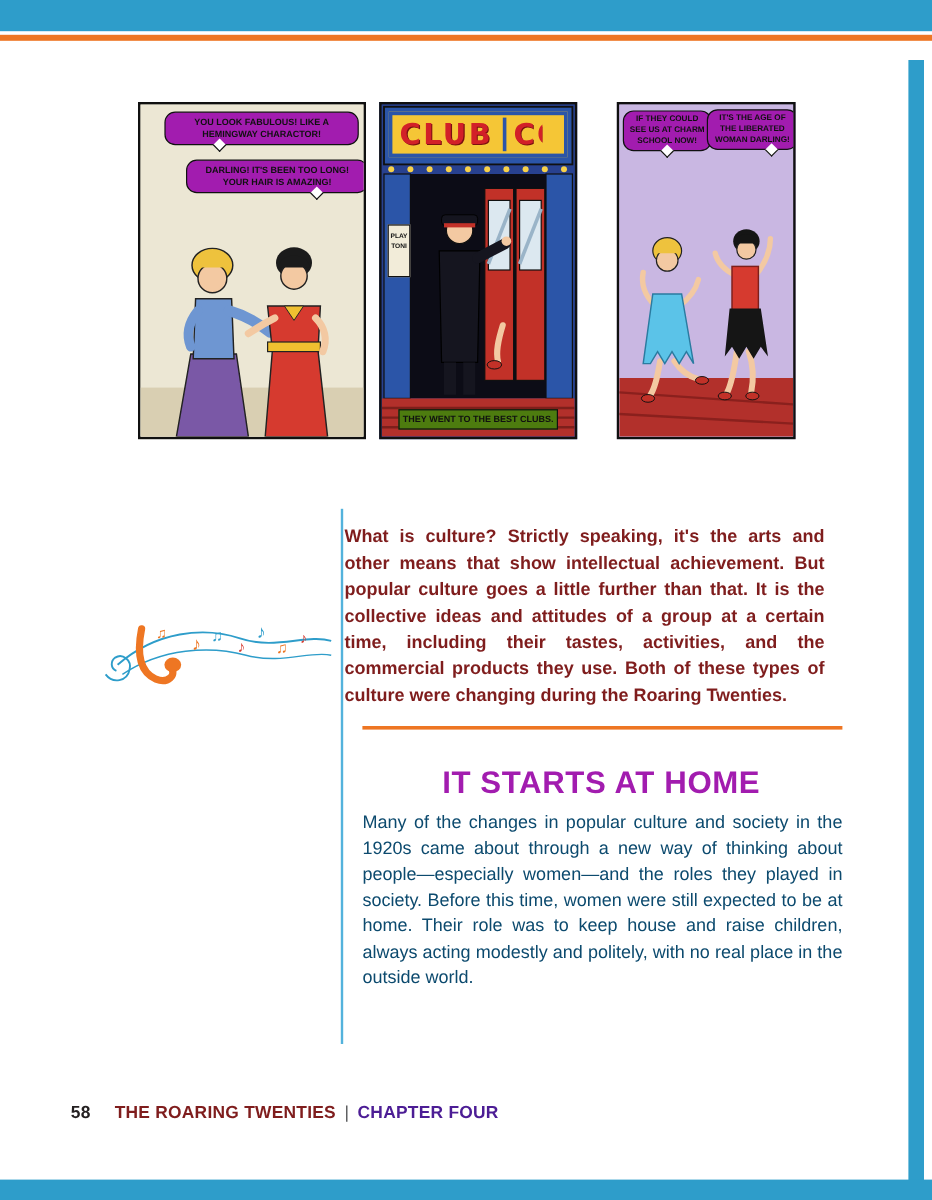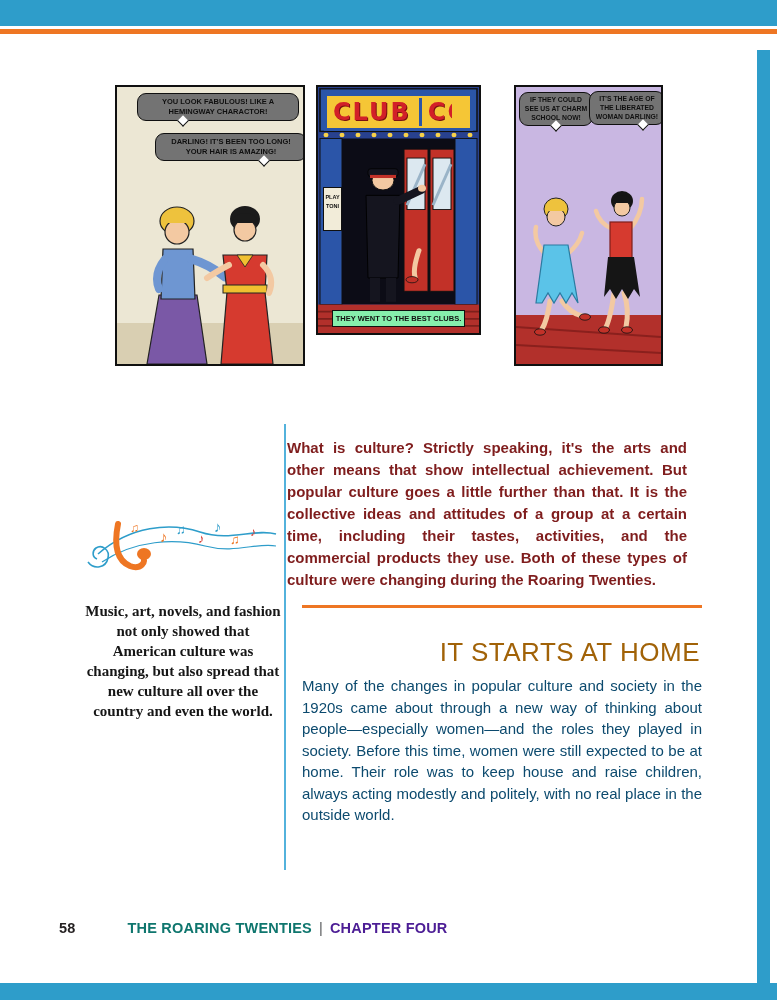--- a/index.html
+++ b/index.html
@@ -8,33 +8,33 @@
 
   
   .topbar{position:absolute;left:0;top:0;width:777px;height:26px;background:#2e9dca;}
   .accent-stripe{position:absolute;left:0;top:29px;width:777px;height:5px;background:#ee7623;}
   .rightbar{position:absolute;left:757px;top:50px;width:13px;height:950px;background:#2e9dca;}
   .bottombar{position:absolute;left:0;top:983px;width:777px;height:17px;background:#2e9dca;}
 
   
   .panel{position:absolute;top:85px;border:2px solid #101010;box-sizing:border-box;overflow:hidden;}
   #panel1{left:115px;width:190px;height:281px;background:#ece7d4;}
-  #panel2{left:316px;width:165px;height:250px;background:#28418f;}
+  #panel2{left:316px;width:165px;height:281px;background:#28418f;}
   #panel3{left:514px;width:149px;height:281px;background:#c9b7e2;}
   .panel svg{position:absolute;left:0;top:0;width:100%;height:100%;}
 
-  .bubble{position:absolute;z-index:3;background:#737373;border:1.5px solid #101010;border-radius:9px;
+  .bubble{position:absolute;z-index:3;background:#a21caf;border:1.5px solid #101010;border-radius:9px;
           padding:3px 4px;font-size:7.5px;font-weight:bold;line-height:1.3;text-align:center;color:#101010;}
   .bubble:after{content:"";position:absolute;bottom:-5px;left:50%;width:7px;height:7px;background:#fff;
           border-right:1.5px solid #101010;border-bottom:1.5px solid #101010;
           transform:translateX(-50%) rotate(45deg);}
   .tail-left:after{left:28%;}
   .tail-right:after{left:72%;}
 
-  .caption-box{position:absolute;z-index:3;left:14px;right:14px;bottom:6px;background:#86efac;
+  .caption-box{position:absolute;z-index:3;left:14px;right:14px;bottom:6px;background:#4d7c0f;
           border:1.5px solid #101010;font-size:7.5px;font-weight:bold;text-align:center;
           padding:3px 2px;color:#101010;}
 
   .club-sign{position:absolute;z-index:3;left:6px;top:6px;width:149px;height:38px;background:#f5c636;
           border:3px solid #2b55a8;box-sizing:border-box;display:flex;align-items:center;overflow:hidden;}
   .club-text{flex:0 0 auto;padding-left:6px;font-weight:800;font-size:24px;color:#d22028;
           letter-spacing:2px;font-family:"DejaVu Sans",sans-serif;text-shadow:1px 1px 0 #7a1010;}
   .club-partial{flex:0 0 auto;margin-left:8px;padding-left:6px;border-left:3px solid #2b55a8;
           font-weight:800;font-size:24px;color:#d22028;letter-spacing:2px;width:24px;overflow:hidden;
           font-family:"DejaVu Sans",sans-serif;text-shadow:1px 1px 0 #7a1010;white-space:nowrap;}
@@ -48,29 +48,29 @@
   .sidebar-caption{position:absolute;left:84px;top:586px;width:198px;text-align:center;
           font-family:"Liberation Serif","DejaVu Serif",serif;font-weight:bold;font-size:15px;
           line-height:20px;color:#161616;}
 
   .column-divider{position:absolute;left:284px;top:424px;width:2px;height:446px;background:#53b2dc;}
 
   
   .intro{position:absolute;left:287px;top:422px;width:400px;font-size:15px;font-weight:bold;
           color:#7f1d1d;text-align:justify;line-height:22px;}
   .section-rule{position:absolute;left:302px;top:605px;width:400px;height:3px;background:#ee7623;}
-  .section-heading{position:absolute;left:302px;top:615px;width:398px;text-align:right;
-          font-size:26px;font-weight:normal;color:#a16207;letter-spacing:0.5px;}
+  .section-heading{position:absolute;left:302px;top:615px;width:398px;text-align:center;
+          font-size:26px;font-weight:bold;color:#a21caf;letter-spacing:0.5px;}
   .body-par{position:absolute;left:302px;top:660px;width:400px;font-size:15px;color:#0c4a6e;
           text-align:justify;line-height:21.5px;}
 
   
   .footer{position:absolute;left:59px;top:920px;font-size:14.5px;font-weight:bold;letter-spacing:0.2px;}
   .footer .pagenum{color:#231f20;margin-right:20px;}
-  .footer .booktitle{color:#0f766e;margin-left:32px;}
+  .footer .booktitle{color:#7f1d1d;}
   .footer .sep{color:#58595b;margin:0 7px;font-weight:normal;}
   .footer .chapter{color:#4c1d95;}
 </style>
 </head>
 <body>
 
 <div id="page">
 
   <div class="topbar"></div>
   <div class="accent-stripe"></div>
@@ -215,21 +215,20 @@
     <path d="M38,14 C34,34 36,50 50,56 C60,60 68,52 62,46" fill="none" stroke="#ee7623" stroke-width="6" stroke-linecap="round"></path>
     <ellipse cx="64" cy="44" rx="7" ry="6" fill="#ee7623"></ellipse>
     <text x="80" y="32" font-size="15" fill="#ee7623">♪</text>
     <text x="96" y="24" font-size="13" fill="#2e9dca">♫</text>
     <text x="118" y="33" font-size="13" fill="#d63a2f">♪</text>
     <text x="134" y="22" font-size="15" fill="#2e9dca">♪</text>
     <text x="150" y="34" font-size="13" fill="#ee7623">♫</text>
     <text x="170" y="26" font-size="12" fill="#d63a2f">♪</text>
     <text x="50" y="22" font-size="12" fill="#ee7623">♫</text>
   </svg>
-  <p class="sidebar-caption">Music, art, novels, and fashion not only showed that American culture was changing, but also spread that new culture all over the country and even the world.</p>
 
   <div class="section-rule"></div>
   <h2 class="section-heading">IT STARTS AT HOME</h2>
   <p class="body-par">Many of the changes in popular culture and society in the 1920s came about through a new way of thinking about people—especially women—and the roles they played in society. Before this time, women were still expected to be at home. Their role was to keep house and raise children, always acting modestly and politely, with no real place in the outside world.</p>
 
   <div class="footer">
     <span class="pagenum">58</span><span class="booktitle">THE ROARING TWENTIES</span><span class="sep">|</span><span class="chapter">CHAPTER FOUR</span>
   </div>
 
 </div>

